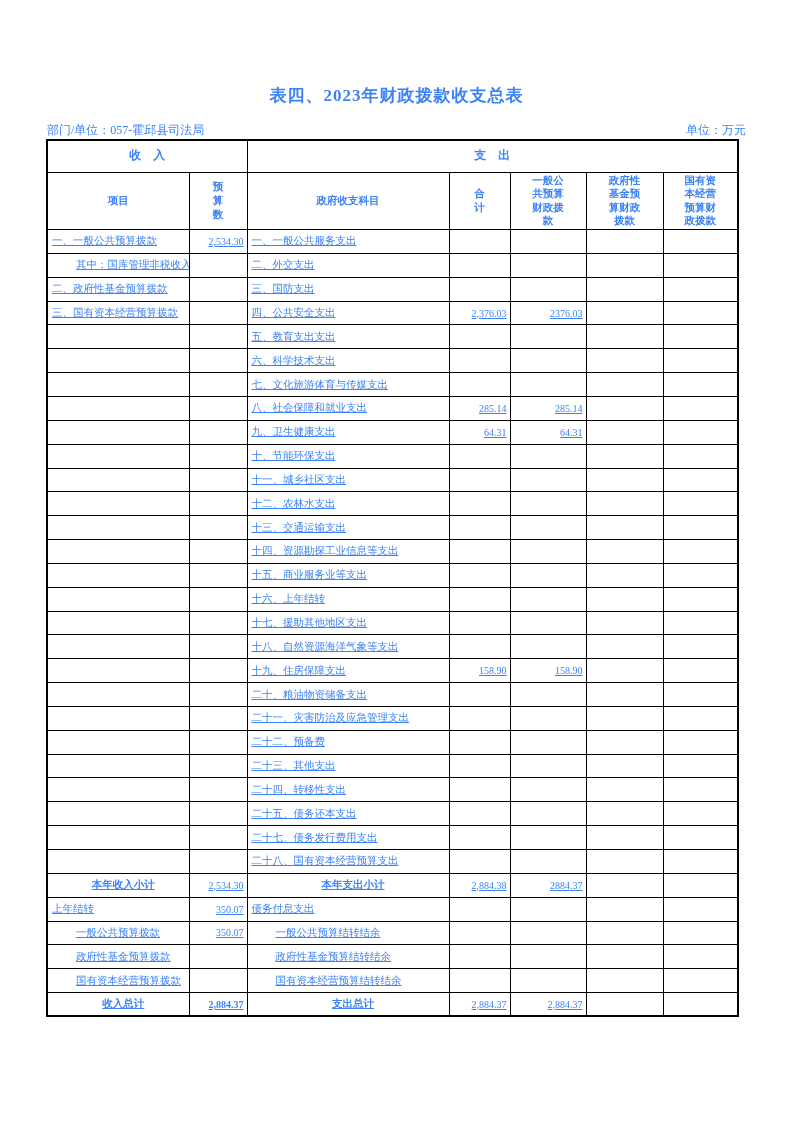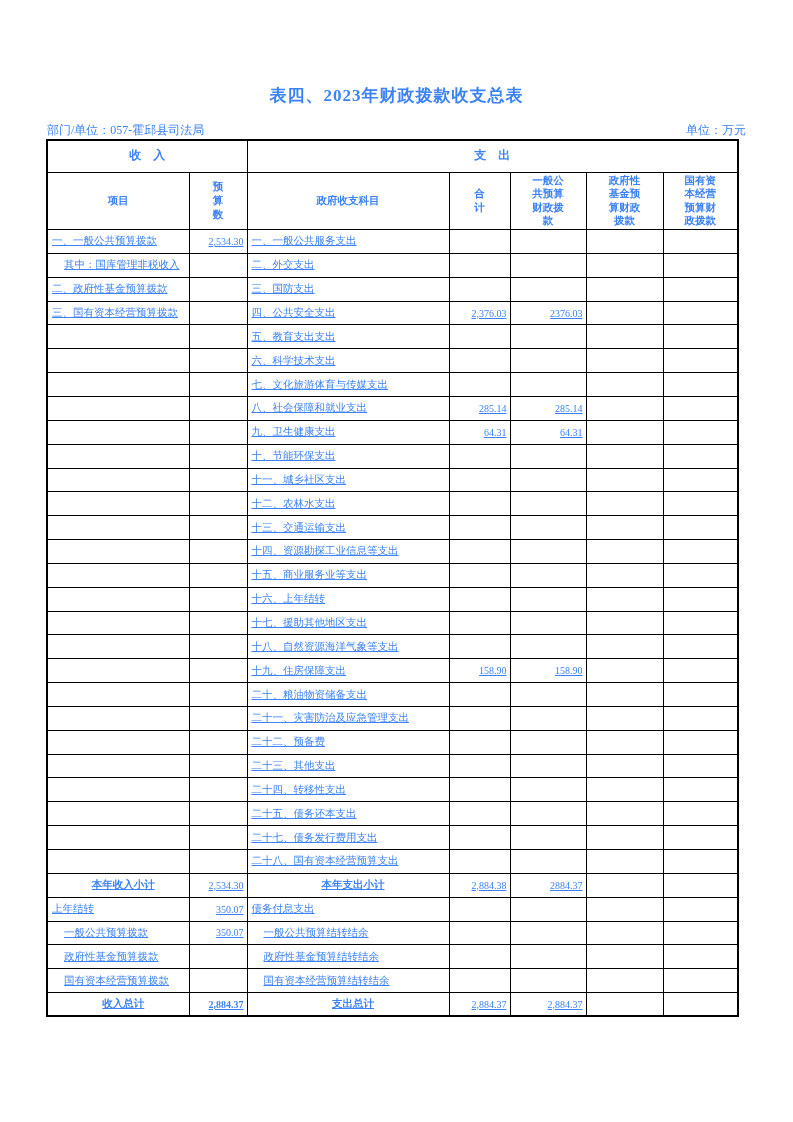--- a/index.html
+++ b/index.html
@@ -12,21 +12,21 @@
   table.budget{position:absolute;left:46px;top:139px;width:691px;
         border-collapse:collapse;table-layout:fixed;border:2px solid #000;}
   table.budget th,table.budget td{border:1px solid #000;overflow:hidden;}
   thead tr.group-row{height:32px;}
   thead tr.cols-row{height:36px;}
   thead th{font-weight:bold;font-size:10.5px;line-height:1.3;padding:1px 20px;text-align:center;}
   thead th.group-h{font-size:12px;}
   tbody tr{height:23.85px;text-decoration:underline;}
   td.lab{font-size:10.5px;padding:0 2px 0 4px;text-align:left;white-space:nowrap;}
   td.num{font-size:10px;padding:0 3px 0 0;text-align:right;white-space:nowrap;}
-  td.ind{padding-left:16px;}
+  td.ind{padding-left:28px;}
   td.c{text-align:center;padding-left:12px;}
   td.b{font-weight:bold;}
 </style>
 </head>
 <body>
 
 <div class="sheet">
   <div class="title">表四、2023年财政拨款收支总表</div>
   <div class="meta">
     <span>部门/单位：057-霍邱县司法局</span>

